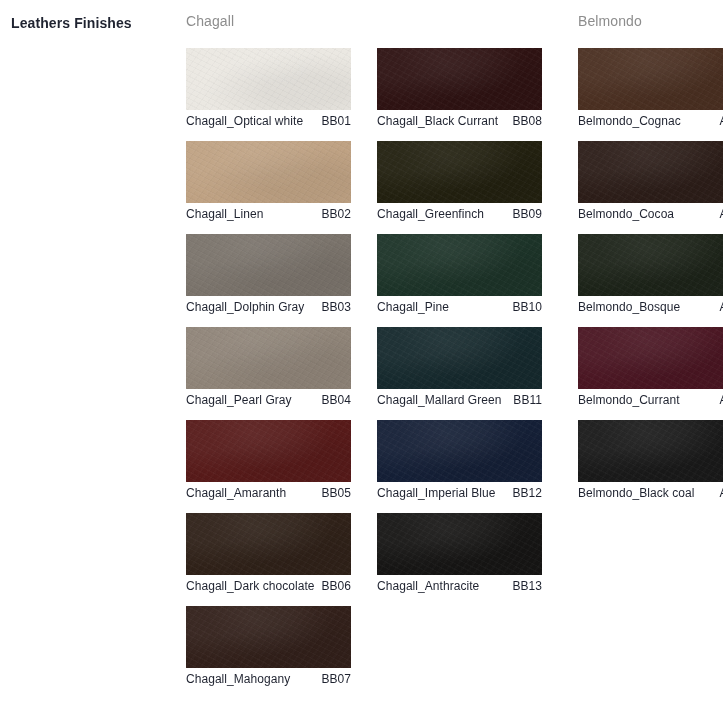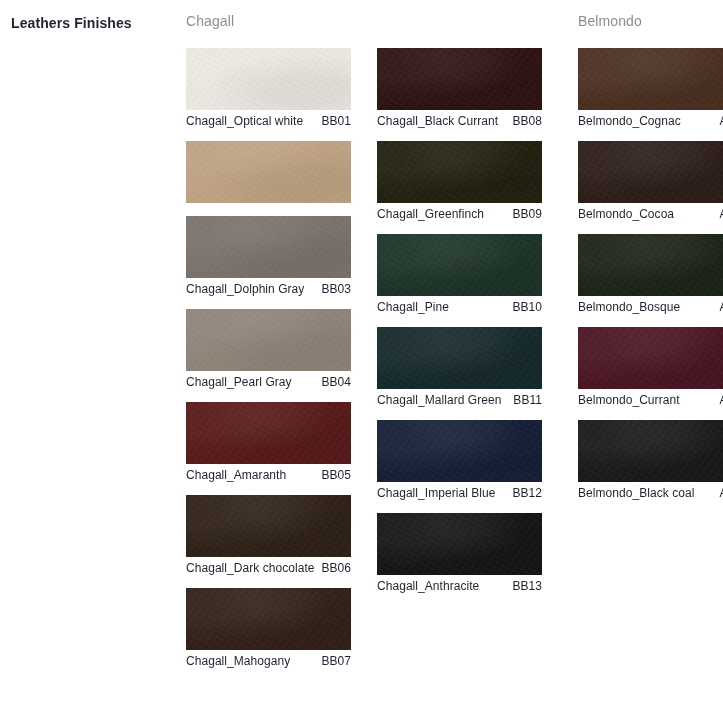--- a/index.html
+++ b/index.html
@@ -119,20 +119,24 @@
         <div class="swatch-list">
           <div class="swatch-item">
             <div class="swatch-chip" style="background-color: rgb(235, 232, 226);"></div>
             <div class="swatch-caption">
               <span class="swatch-name">Chagall_Optical white</span>
               <span class="swatch-code">BB01</span>
             </div>
           </div>
           <div class="swatch-item">
             <div class="swatch-chip" style="background-color: rgb(191, 162, 131);"></div>
+            <div class="swatch-caption">
+              <span class="swatch-name">Chagall_Linen</span>
+              <span class="swatch-code">BB02</span>
+            </div>
           </div>
           <div class="swatch-item">
             <div class="swatch-chip" style="background-color: rgb(122, 115, 107);"></div>
             <div class="swatch-caption">
               <span class="swatch-name">Chagall_Dolphin Gray</span>
               <span class="swatch-code">BB03</span>
             </div>
           </div>
           <div class="swatch-item">
             <div class="swatch-chip" style="background-color: rgb(143, 132, 120);"></div>

